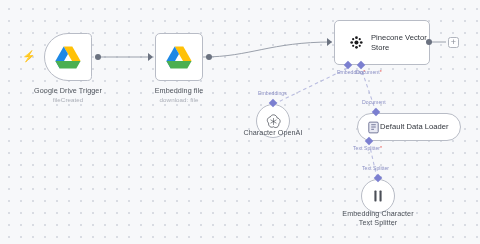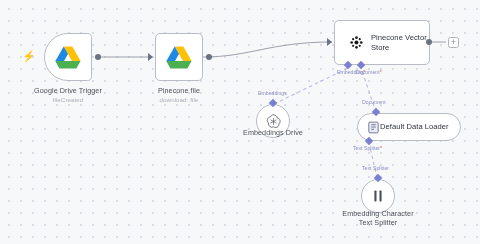--- a/index.html
+++ b/index.html
@@ -183,21 +183,21 @@
   <div class="node sq" style="left:155px; top:33px;">
     <svg width="26" height="23" viewBox="0 0 26 23">
       <polygon points="8.7,0.6 17.3,0.6 25.6,15 17,15" fill="#ffc107"></polygon>
       <polygon points="8.7,0.6 0.4,15 4.7,22.4 13,8" fill="#1e88e5"></polygon>
       <polygon points="0.4,15 4.7,22.4 21.3,22.4 25.6,15" fill="#4caf50"></polygon>
     </svg>
   </div>
   <div class="port-in" style="left:148px; top:53px;"></div>
   <div class="port-dot" style="left:206px; top:54px;"></div>
   <div class="node-caption" style="left:111px; top:86px; width:136px;">
-    <span>Pinecone file</span>
+    <span>Embedding file</span>
     <span class="node-sub">download: file</span>
   </div>
 
   <div class="node wide" style="left:334px; top:20px; width:96px; height:45px;">
     <svg width="17" height="17" viewBox="0 0 20 20">
       <g fill="#1c1c1e">
         <circle cx="10" cy="10" r="3.1"></circle>
         <circle cx="10" cy="2.6" r="2.1"></circle>
         <circle cx="10" cy="17.4" r="2.1"></circle>
         <circle cx="2.6" cy="10" r="2.1"></circle>
@@ -222,21 +222,21 @@
 
   <div class="subnode circle" style="left:256px; top:104px;">
     <svg width="17" height="17" viewBox="0 0 24 24">
       <path d="M12 2.6c-2.1 0-3.9 1.3-4.6 3.1-1.9.2-3.5 1.6-4 3.5-.5 1.9.3 3.8 1.8 4.9-.5 1.8.1 3.8 1.6 5 1.5 1.2 3.6 1.3 5.2.3 1.4 1.3 3.5 1.5 5.2.6 1.7-.9 2.6-2.8 2.3-4.7 1.5-1.1 2.2-3 1.7-4.8-.5-1.8-2-3.2-3.9-3.4C16.6 4.4 14.5 2.6 12 2.6z" fill="none" stroke="#4b4f57" stroke-width="1.1"></path>
       <path d="M12 7.2v9.6M7.8 9.6l8.4 4.8M16.2 9.6l-8.4 4.8" fill="none" stroke="#4b4f57" stroke-width=".9"></path>
     </svg>
   </div>
   <div class="port-diamond" style="left:270px; top:100px;"></div>
   <div class="port-label" style="left:258px; top:90px;">Embeddings</div>
   <div class="node-caption" style="left:213px; top:128px; width:120px;">
-    <span>Embeddings Drive</span>
+    <span>Character OpenAI</span>
   </div>
 
   <div class="subnode pill" style="left:357px; top:113px; width:104px; height:28px;">
     <svg width="13" height="13" viewBox="0 0 16 16">
       <rect x="2.2" y="1.4" width="11.6" height="13.2" rx="1.4" fill="#e9eaf4" stroke="#5a5f85" stroke-width="1"></rect>
       <line x1="5.2" y1="4.6" x2="10.8" y2="4.6" stroke="#5a5f85" stroke-width="1"></line>
       <line x1="5.2" y1="7.4" x2="10.8" y2="7.4" stroke="#5a5f85" stroke-width="1"></line>
       <line x1="5.2" y1="10.2" x2="8.6" y2="10.2" stroke="#5a5f85" stroke-width="1"></line>
     </svg>
     <div class="wide-title">Default Data Loader</div>

